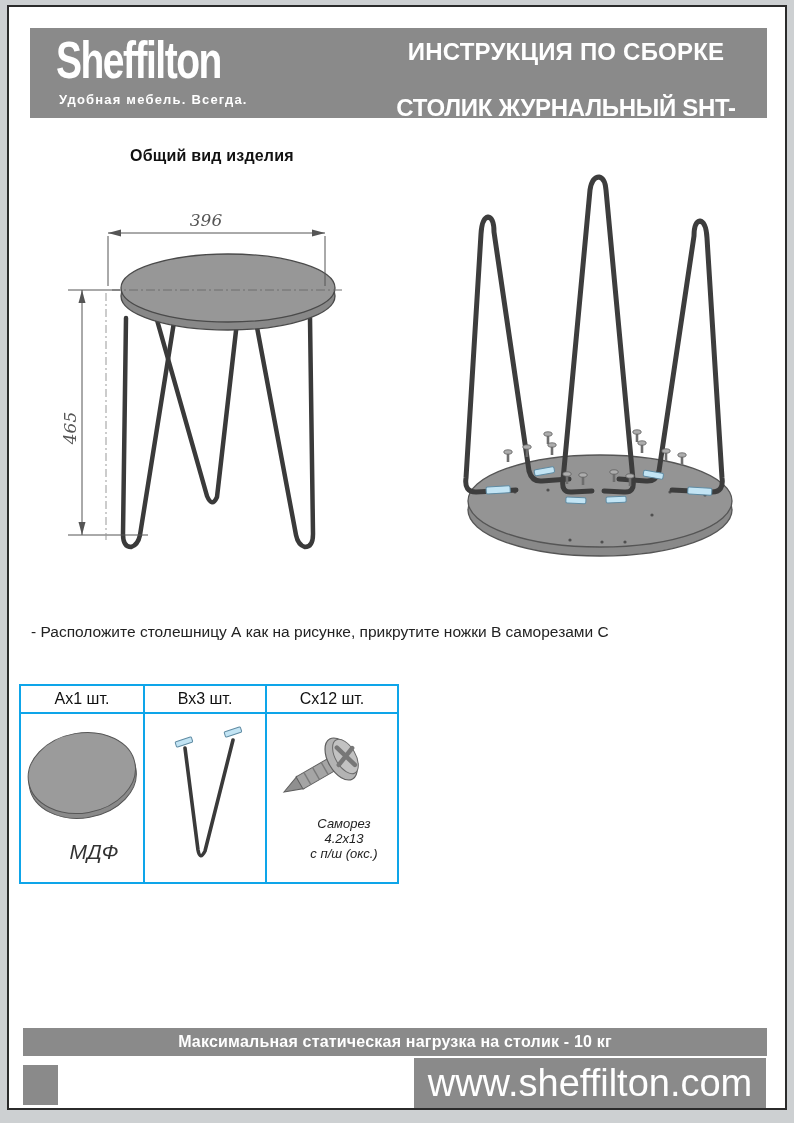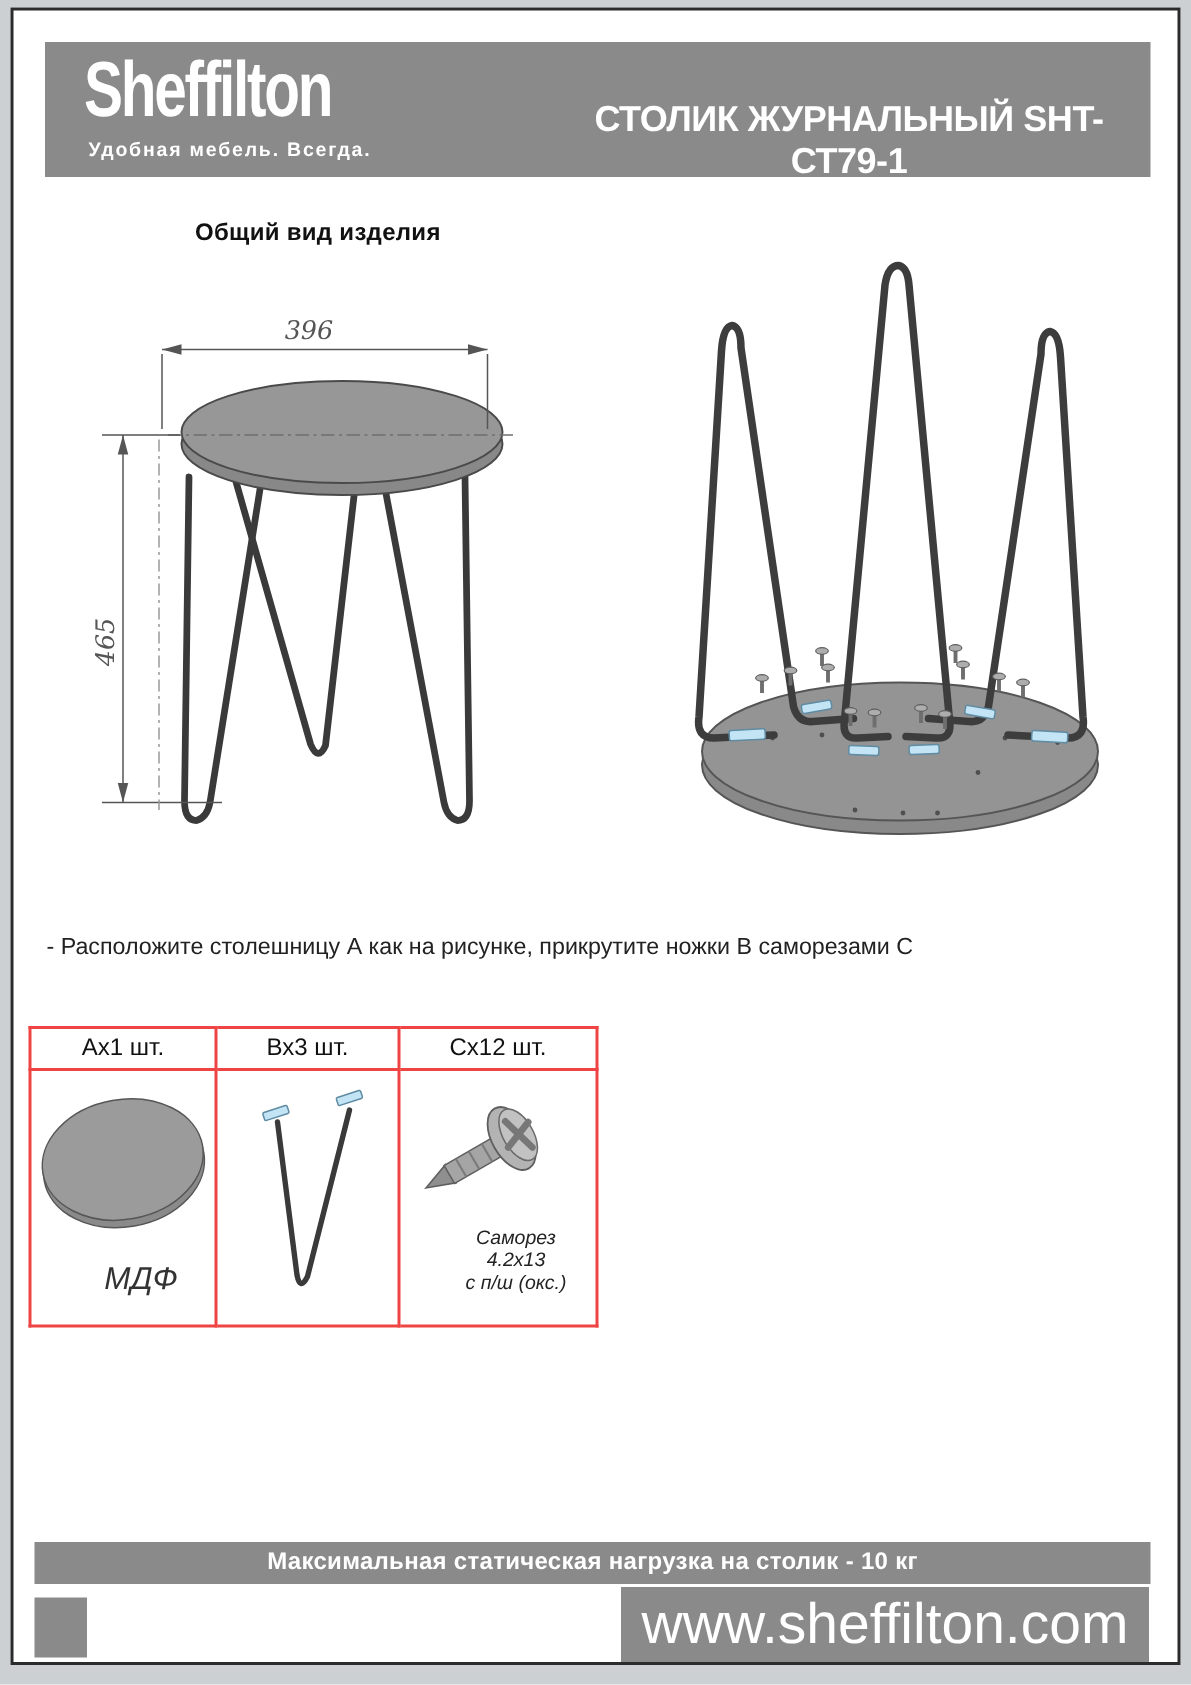--- a/index.html
+++ b/index.html
@@ -26,21 +26,21 @@
 
   .section-title{left:121px;top:140px;font-size:16px;font-weight:bold;color:#111;letter-spacing:0.2px;}
 
   .draw-left{left:51px;top:183px;}
   .draw-right{left:411px;top:153px;}
 
   .instruction{left:22px;top:616px;font-size:15.5px;color:#222;}
 
   
   table.parts{left:10px;top:677px;border-collapse:collapse;table-layout:fixed;}
-  table.parts td{border:2px solid #ef4444;padding:0;vertical-align:middle;text-align:center;}
+  table.parts td{border:2px solid #0ea5e9;padding:0;vertical-align:middle;text-align:center;}
   table.parts .hdr td{height:26px;font-size:16px;color:#111;}
   table.parts .body td{height:168px;vertical-align:top;}
   .cellA{width:122px;} .cellB{width:120px;} .cellC{width:130px;}
   .tech{font-family:Liberation Sans, sans-serif;font-style:italic;color:#333;padding-left:24px;}
   .mdf-label{font-size:21px;margin-top:-6px;}
   .screw-cap{font-size:13px;line-height:15px;color:#222;margin-top:2px;}
 
   
   .warning{left:19px;top:891px;width:734px;height:104px;border:2px solid #111;background:#fff;box-sizing:border-box;
            padding:7px 20px 0 43px;}
@@ -59,20 +59,21 @@
 </style>
 </head>
 <body>
 
 <div class="page">
 
   <div class="abs header">
     <div class="abs logo">Sheffilton</div>
     <div class="abs tagline">Удобная мебель. Всегда.</div>
     <div class="abs hdr-title">
+      <div class="hdr-line1">ИНСТРУКЦИЯ ПО СБОРКЕ</div>
       <div class="hdr-line2">СТОЛИК ЖУРНАЛЬНЫЙ SHT-СТ79-1</div>
     </div>
   </div>
 
   <div class="abs section-title">Общий вид изделия</div>
 
   <svg class="abs draw-left" width="300" height="410" viewBox="0 0 300 410">
 
     <g stroke="#3a3a3a" stroke-width="4.5" fill="none" stroke-linecap="round" stroke-linejoin="round">
       <path d="M 66 128 L 63 344 Q 63 357 71 357 Q 78 355 80 345 L 114 132"></path>

